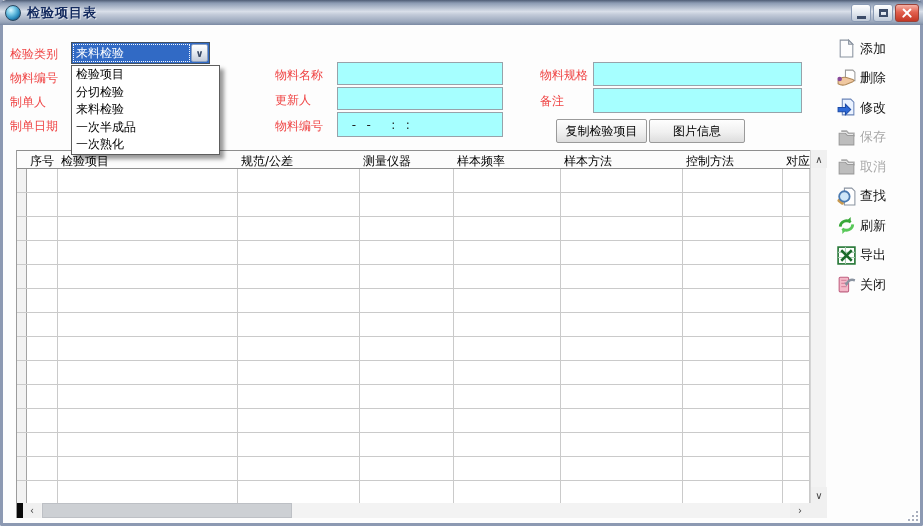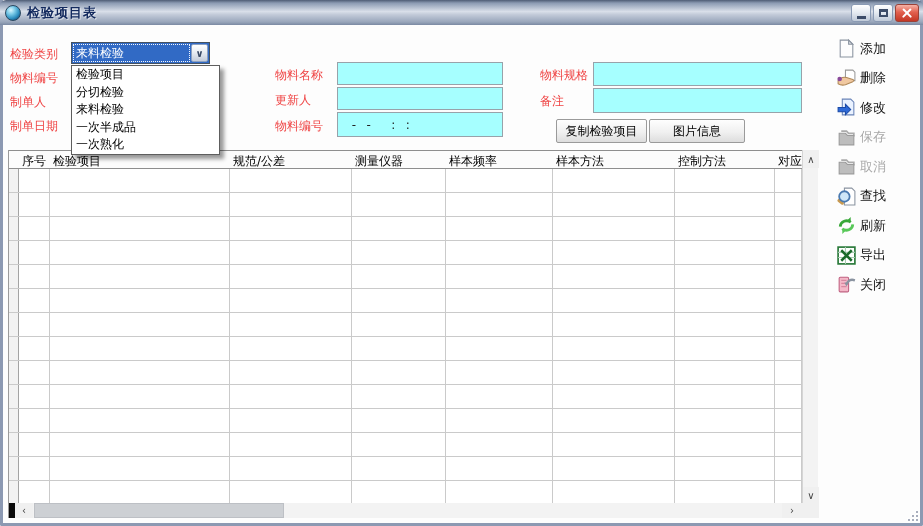--- a/index.html
+++ b/index.html
@@ -48,21 +48,21 @@
     display:flex;align-items:center;justify-content:center;color:#3A4A66;font-size:10px;font-weight:bold;}
 
   
   .ddlist{position:absolute;left:71px;top:65px;width:147px;background:#fff;z-index:40;
     border:1px solid #5E5E5E;box-shadow:4px 4px 4px rgba(0,0,0,.40);}
   .dd-item{height:17.6px;line-height:17.6px;padding-left:4px;font-size:12px;color:#000;
     white-space:nowrap;overflow:hidden;cursor:pointer;}
   .dd-item.sel{background:#316AC5;color:#fff;}
 
   
-  .grid{position:absolute;left:8px;top:150px;width:810px;height:368px;background:#fff;
+  .grid{position:absolute;left:16px;top:150px;width:810px;height:368px;background:#fff;
     border-left:1px solid #9B9B9B;box-sizing:border-box;padding-left:24px;}
   .grid-header{position:absolute;left:0;top:0;width:793px;height:19px;display:flex;
     box-sizing:border-box;border-top:1px solid #8E8E8E;border-bottom:1px solid #8E8E8E;background:#FCFCFC;}
   .hcell{box-sizing:border-box;height:100%;padding:2px 0 0 3px;font-size:12px;white-space:nowrap;overflow:hidden;}
   .grid-body{position:absolute;left:0;top:19px;width:793px;height:334px;overflow:hidden;background:#fff;}
   .grow{display:flex;height:24px;box-sizing:border-box;border-bottom:1px solid #CACACA;}
   .gcell{box-sizing:border-box;height:100%;border-right:1px solid #CACACA;}
   .gcell.rowhdr{background:#F2F2F2;border-right:1px solid #A3A3A3;}
 
   .vsb{position:absolute;left:793px;top:0;width:16px;height:353px;background:#F3F3F3;

